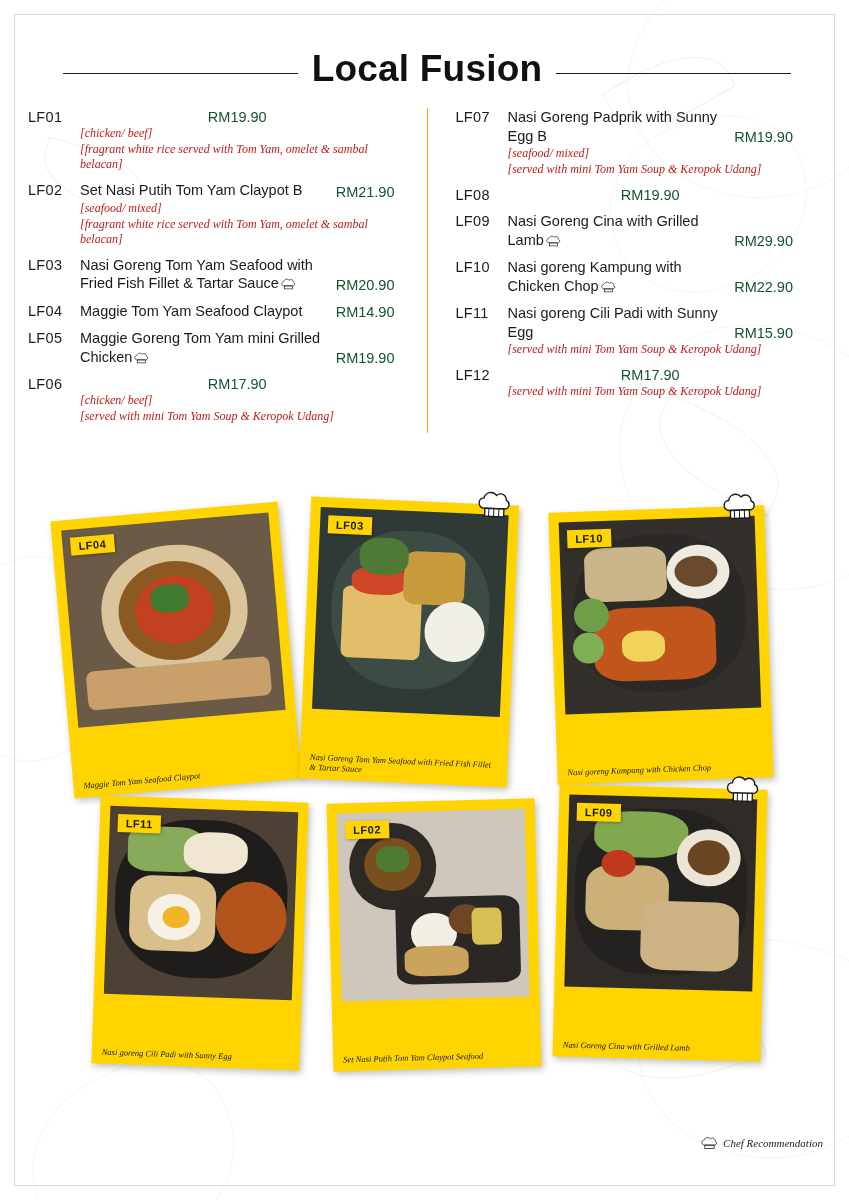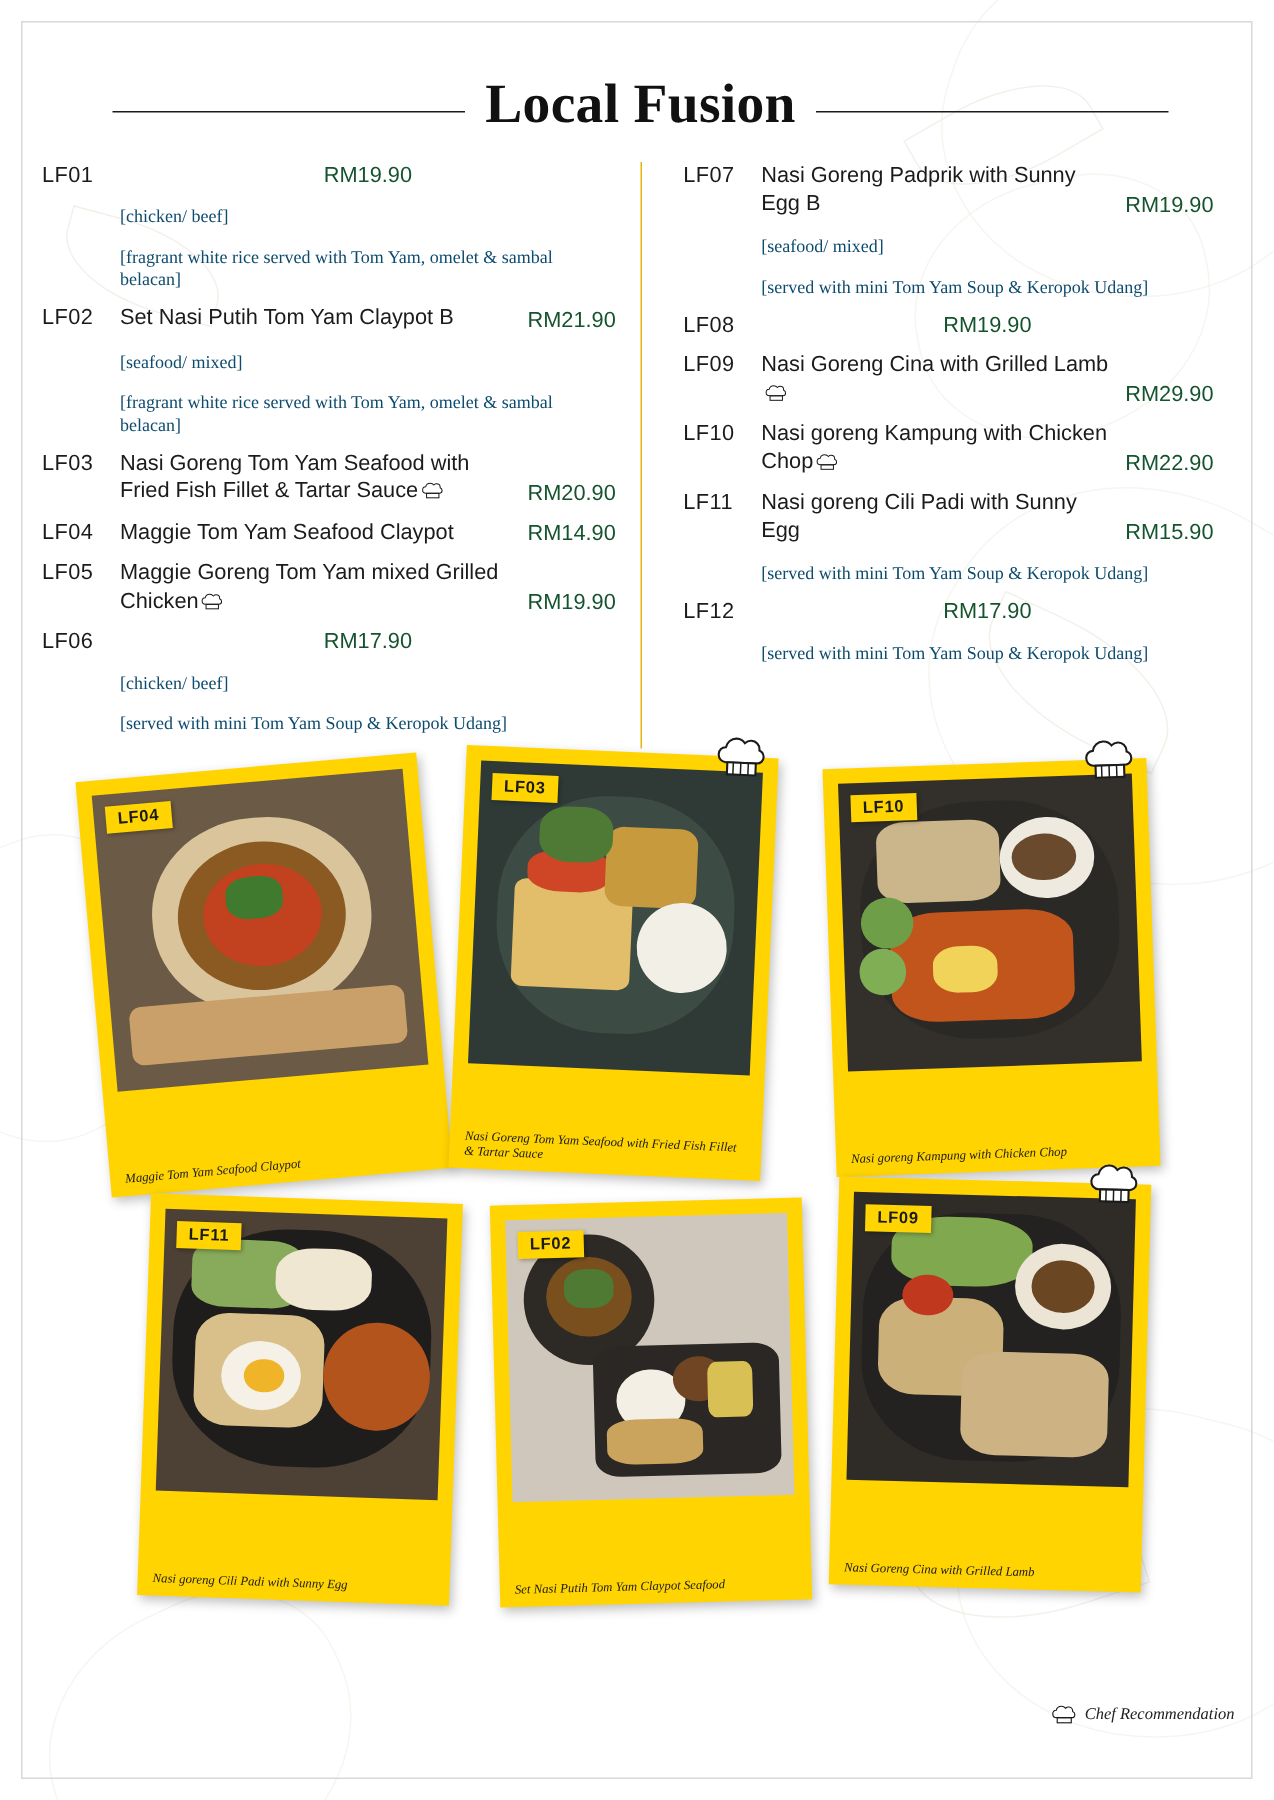--- a/index.html
+++ b/index.html
@@ -52,21 +52,20 @@
   }
 
   
   .title-row {
     position: absolute;
     top: 48px; left: 30px; right: 25px;
     display: flex;
     align-items: flex-start;
     justify-content: center;
     gap: 14px;
-    font-family: Liberation Serif, serif;
   }
   .title-rule {
     flex: 0 0 auto;
     width: 235px;
     height: 1px;
     background: #1b1b1b;
     align-self: flex-end;
     margin-bottom: 16px;
   }
   .title-rule.short { width: 235px; }
@@ -82,21 +81,21 @@
   .menu {
     position: absolute;
     top: 108px;
     left: 28px;
     right: 24px;
     display: flex;
     gap: 0;
   }
   .col {
     width: 50%;
-    padding-right: 16px;
+    padding-right: 32px;
   }
   .col.right {
     padding-left: 28px;
     border-left: 1px solid #eab308;
   }
   .item {
     display: grid;
     grid-template-columns: 52px 1fr auto;
     margin-bottom: 9px;
   }
@@ -115,24 +114,25 @@
   .price {
     font-size: 14.5px;
     color: #14532d;
     white-space: nowrap;
     align-self: end;
     text-align: center;
   }
   .sub {
     grid-column: 2 / 4;
     font-family: "Liberation Serif", serif;
+    font-style: italic;
     font-size: 12px;
-    color: #0c4a6e;
+    color: #b91c1c;
     line-height: 1.25;
-    margin-top: 12px;
+    margin-top: 1px;
   }
   .chef {
     display: inline-block;
     width: 15px; height: 12px;
     margin-left: 2px;
     vertical-align: -2px;
   }
 
   
   .cards {
@@ -256,21 +256,21 @@
           </svg></div>
         <div class="price">RM20.90</div>
       </div>
       <div class="item">
         <div class="code">LF04</div>
         <div class="nm"><span>Maggie Tom Yam Seafood Claypot</span></div>
         <div class="price">RM14.90</div>
       </div>
       <div class="item">
         <div class="code">LF05</div>
-        <div class="nm"><span>Maggie Goreng Tom Yam mixed Grilled Chicken</span><svg class="chef" viewBox="0 0 20 16">
+        <div class="nm"><span>Maggie Goreng Tom Yam mini Grilled Chicken</span><svg class="chef" viewBox="0 0 20 16">
             <path d="M4 10.5C2.3 10.5 1 9.2 1 7.6 1 6 2.2 4.8 3.7 4.7 4.1 2.9 5.8 1.5 7.8 1.5c1.3 0 2.5.6 3.2 1.6.6-.6 1.5-1 2.4-1 1.8 0 3.2 1.4 3.2 3.2v.3c1 .4 1.7 1.4 1.7 2.5 0 1.4-1.2 2.4-2.6 2.4H4z" fill="none" stroke="#1b1b1b" stroke-width=".9"></path>
             <rect x="4.5" y="10.5" width="11" height="4" fill="none" stroke="#1b1b1b" stroke-width=".9"></rect>
           </svg></div>
         <div class="price">RM19.90</div>
       </div>
       <div class="item">
         <div class="code">LF06</div>
         <div class="price">RM17.90</div>
         <div class="sub">[chicken/ beef]</div>
         <div class="sub">[served with mini Tom Yam Soup &amp; Keropok Udang]</div>

